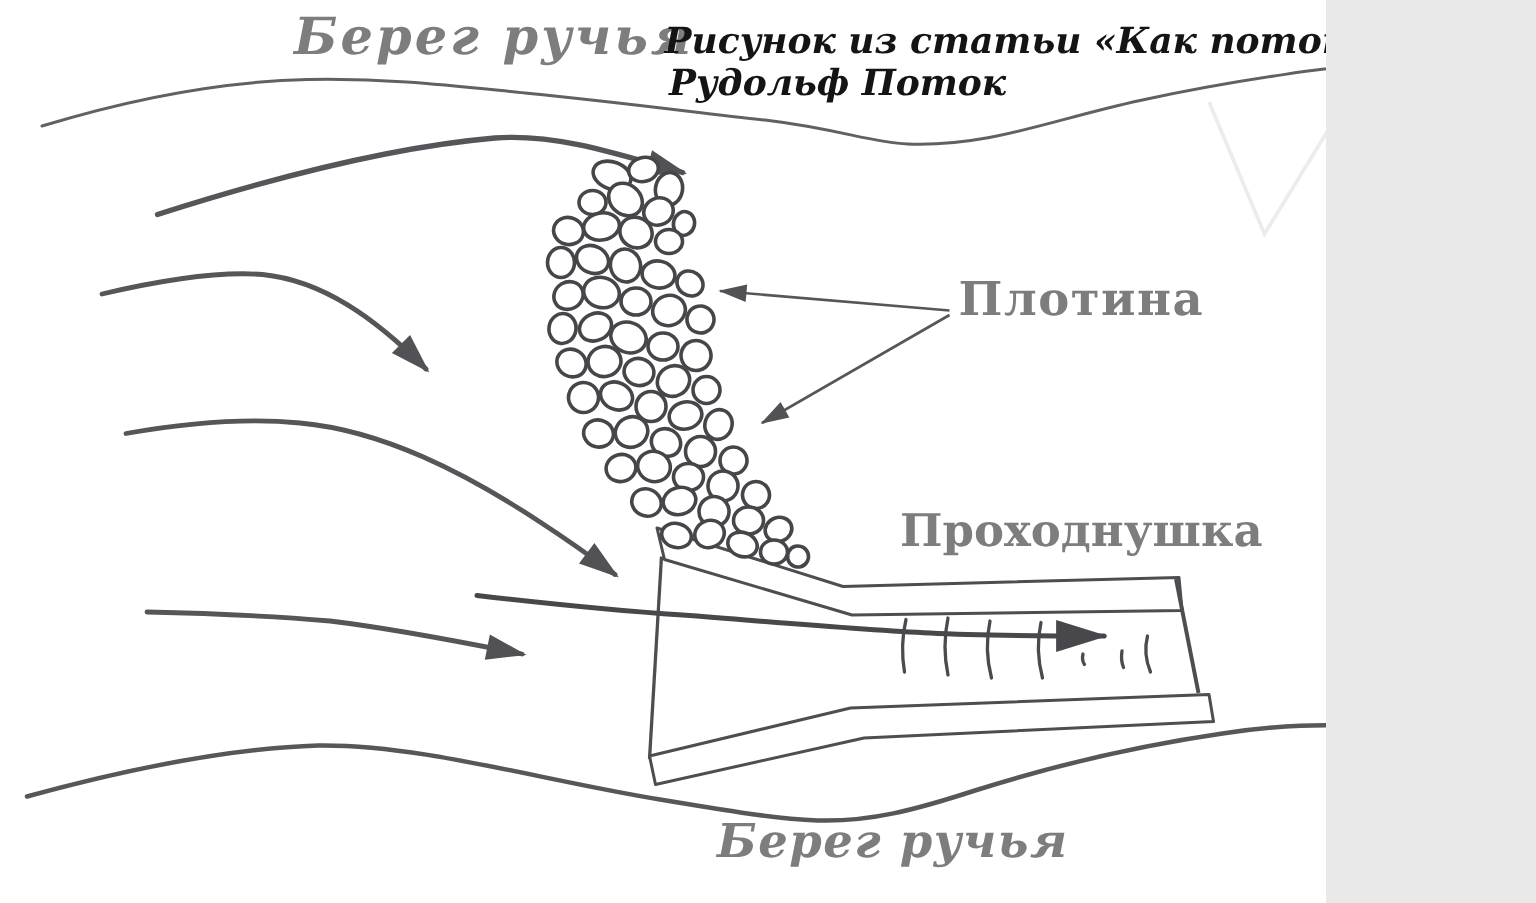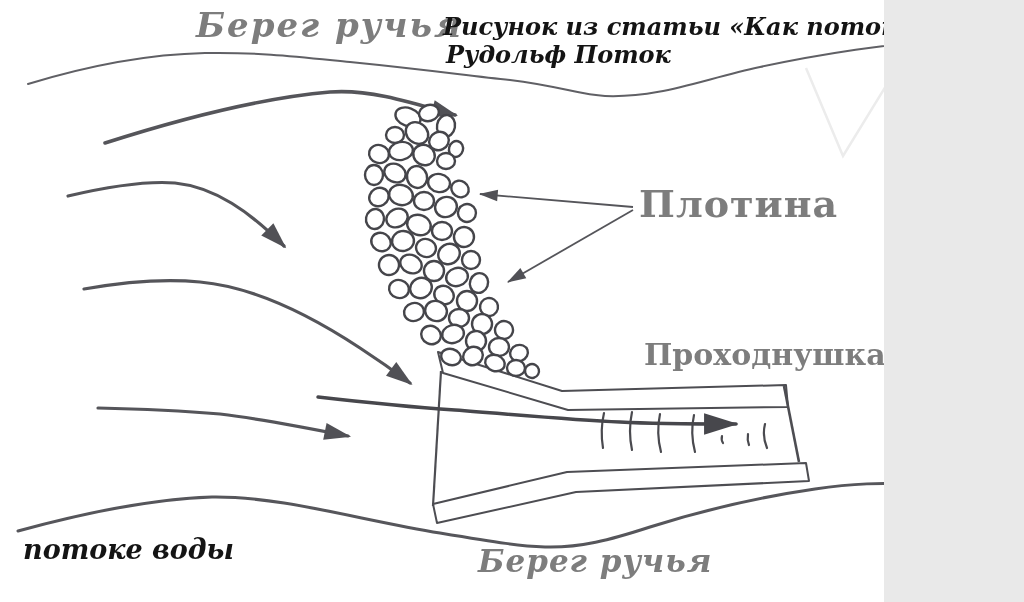--- a/index.html
+++ b/index.html
@@ -12,23 +12,23 @@
   }
   .stage svg{position:absolute;left:0;top:0;}
   .lbl{position:absolute;white-space:nowrap;line-height:1.05;}
   .gray{color:var(--label-gray);font-weight:bold;}
   .ital{font-style:italic;}
   .blacktxt{color:var(--caption-black);font-weight:bold;font-style:italic;}
   #bank-top{left:196px;top:8px;font-size:34px;letter-spacing:2px;}
   #article-caption{left:443px;top:13px;font-size:24px;line-height:28px;}
   #article-caption .l2{padding-left:10px;}
   #article-caption .l3{padding-left:3px;}
-  #dam-label{left:639px;top:184px;font-size:38px;letter-spacing:1px;}
+  #dam-label{left:639px;top:184px;font-size:31px;letter-spacing:1px;}
   #flow-label{left:93px;top:322px;font-size:30px;letter-spacing:1px;}
-  #sluice-label{left:600px;top:339px;font-size:30px;margin-left:44px;}
+  #sluice-label{left:600px;top:339px;font-size:30px;}
   #scheme-caption{left:23px;top:535px;font-size:27px;line-height:29px;}
   #bank-bottom{left:478px;top:545px;font-size:31px;letter-spacing:1px;}
 </style>
 </head>
 <body>
 
 <div class="stage">
 
   <svg width="1024" height="602" viewBox="0 0 1024 602">
     <defs>
@@ -146,17 +146,16 @@
 
   <div class="lbl blacktxt" id="article-caption">
     <div class="l1">Рисунок из статьи «Как потоке шлюз</div>
     <div class="l3">Рудольф Поток</div>
   </div>
 
   <div class="lbl gray" id="dam-label">Плотина</div>
   <div class="lbl gray" id="sluice-label">Проходнушка</div>
 
   <div class="lbl blacktxt" id="scheme-caption">
-    <div>потоке воды</div>
   </div>
 
   <div class="lbl gray ital" id="bank-bottom">Берег ручья</div>
 </div>
 
 </body></html>

